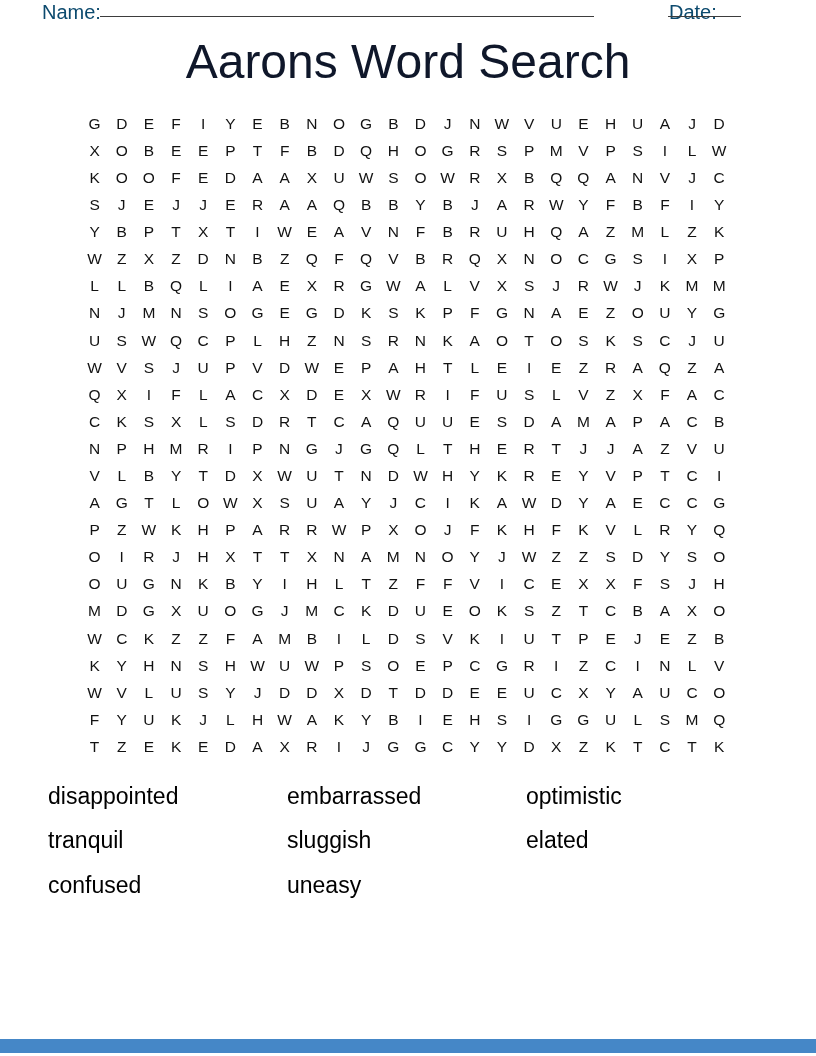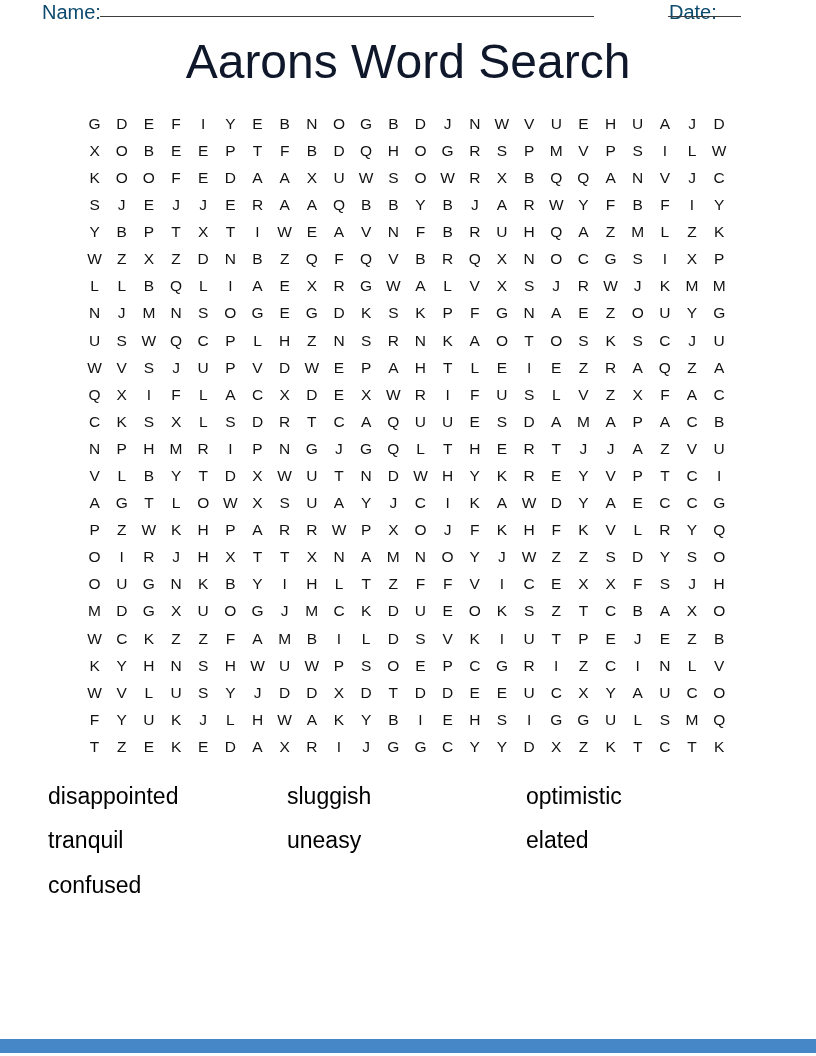--- a/index.html
+++ b/index.html
@@ -644,20 +644,21 @@
       <div class="cell">K</div>
     </div>
 
   <div class="words">
       <div class="word-col">
         <div class="word">disappointed</div>
         <div class="word">tranquil</div>
         <div class="word">confused</div>
       </div>
       <div class="word-col">
+        <div class="word">embarrassed</div>
         <div class="word">sluggish</div>
         <div class="word">uneasy</div>
       </div>
       <div class="word-col">
         <div class="word">optimistic</div>
         <div class="word">elated</div>
       </div>
     </div>
 
   <div class="footer-bar" style="background: rgb(69, 135, 199);"></div>

